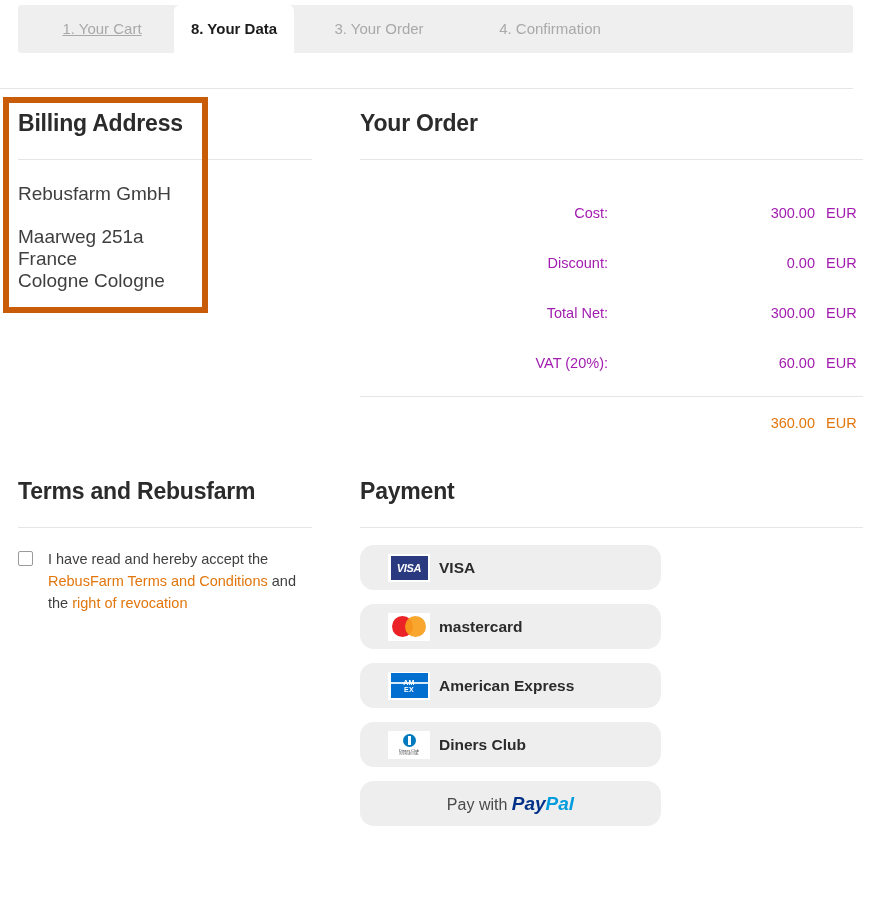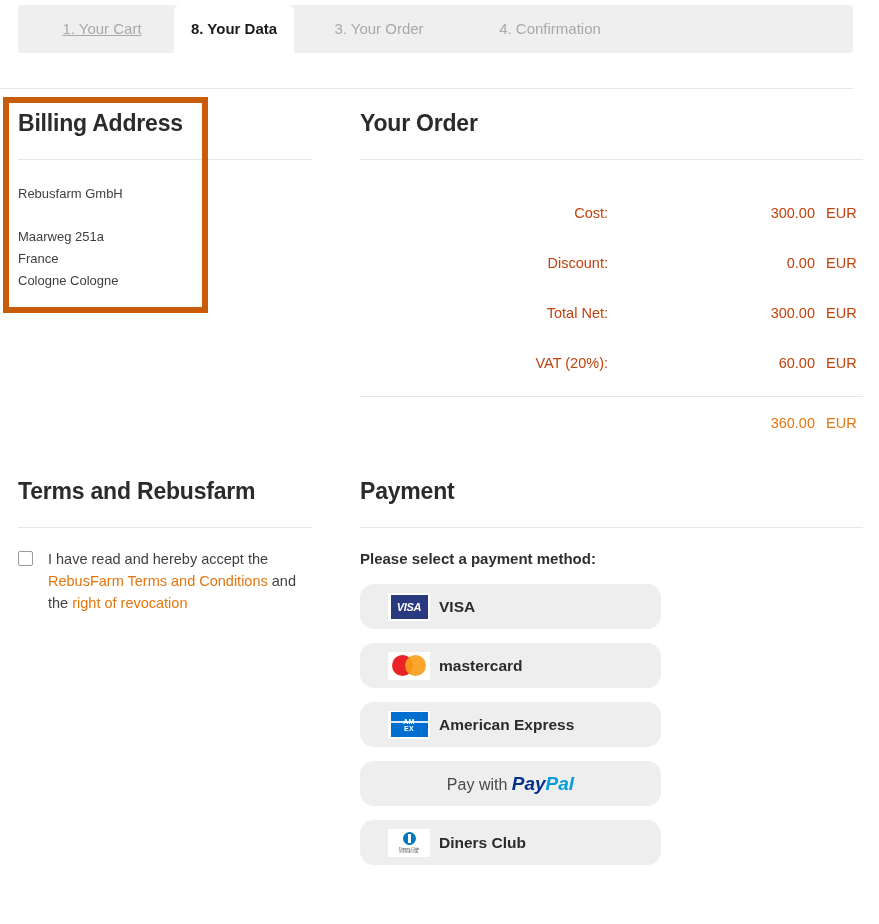--- a/index.html
+++ b/index.html
@@ -81,38 +81,38 @@
     top: 97px;
     width: 205px;
     height: 216px;
     border: 6px solid #c95c09;
     box-sizing: border-box;
     pointer-events: none;
   }
   .billing { top: 110px; }
   .billing .rule { margin-top: 22px; width: 294px; }
   .addr {
-    font-size: 13px;
+    font-size: 19px;
     color: #3f3f3f;
     line-height: 22px;
     margin-top: 23px;
   }
   .addr .gap { height: 21px; }
 
   
   .order { top: 110px; }
   .order .rule { margin-top: 22px; }
   .order-table {
     margin-top: 28px;
     width: 503px;
     border-collapse: collapse;
   }
   .order-table td {
     font-size: 14.5px;
-    color: #c2410c;
+    color: #a21caf;
     padding: 0;
     height: 50px;
     vertical-align: middle;
   }
   .od-label    { text-align: right; width: 248px; }
   .od-amount   { text-align: right; width: 207px; }
   .od-currency { text-align: left;  padding-left: 11px !important; }
   .total-rule {
     margin-top: 8px;
     width: 503px;
@@ -332,21 +332,20 @@
       <a class="lnk" href="#">RebusFarm Terms and Conditions</a>
       <span>and the</span>
       <a class="lnk" href="#">right of revocation</a>
     </div>
   </div>
 </div>
 
 <div class="col-right payment">
   <h2 class="section-title">Payment</h2>
   <div class="rule"></div>
-  <div class="pay-prompt">Please select a payment method:</div>
 
   <div class="pay-list">
 
     <div class="pay-row">
       <span class="pay-logo">
         <span class="visa-mark">VISA</span>
       </span>
       <span class="pay-label">VISA</span>
     </div>
 
@@ -366,32 +365,32 @@
           <span class="amex-band"></span>
           <span>
             <span>AM</span><br>
             <span>EX</span>
           </span>
         </span>
       </span>
       <span class="pay-label">American Express</span>
     </div>
 
-    <div class="pay-row paypal">
-      <span class="paypal-text">
-        <span>Pay with</span>
-        <span class="pp-pay">Pay</span><span class="pp-pal">Pal</span>
-      </span>
-    </div>
-
     <div class="pay-row">
       <span class="pay-logo">
         <span class="diners-mark">
           <span class="dc-circle"></span>
           <span class="dc-name">Diners Club</span>
           <span class="dc-sub">INTERNATIONAL</span>
         </span>
       </span>
       <span class="pay-label">Diners Club</span>
     </div>
 
+    <div class="pay-row paypal">
+      <span class="paypal-text">
+        <span>Pay with</span>
+        <span class="pp-pay">Pay</span><span class="pp-pal">Pal</span>
+      </span>
+    </div>
+
   </div>
 </div>
 
 </body></html>

